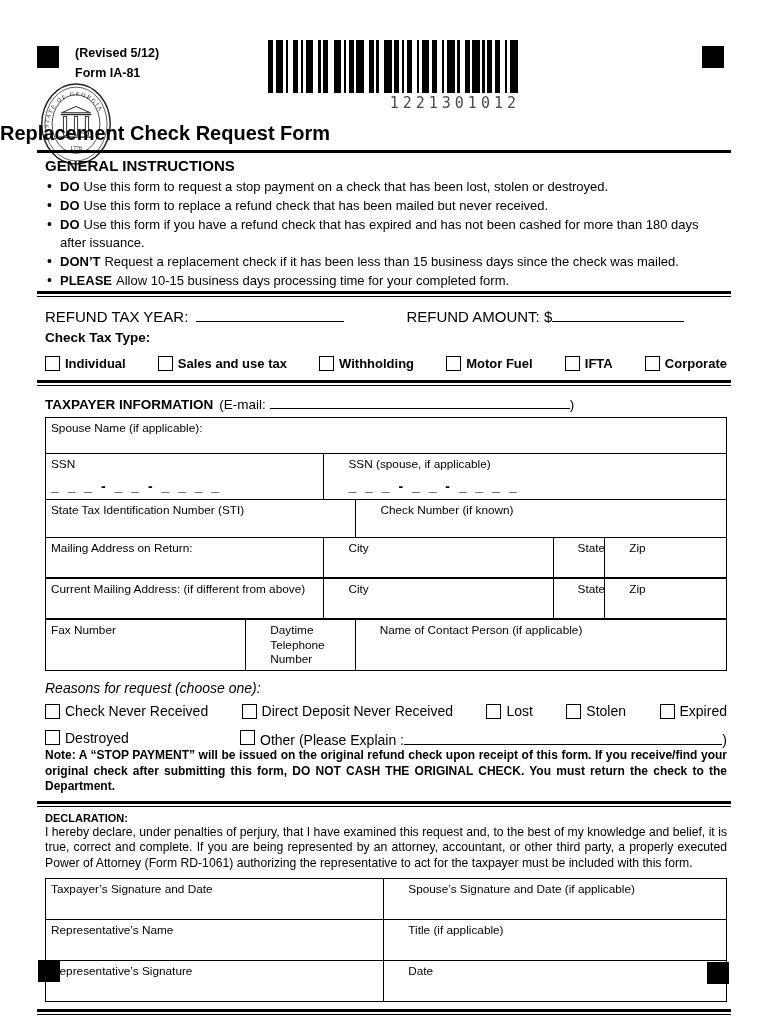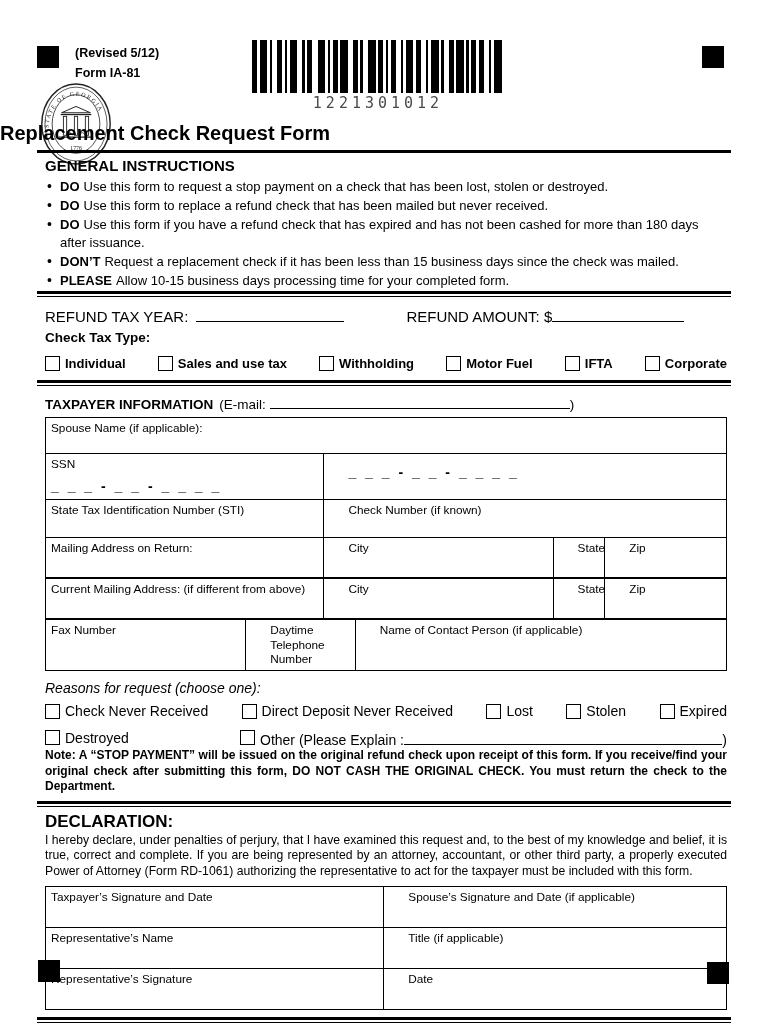--- a/index.html
+++ b/index.html
@@ -12,21 +12,21 @@
   .regmark{position:absolute;width:22px;height:22px;background:#000;}
   .regmark.tl{left:37px;top:46px;}
   .regmark.tr{left:702px;top:46px;}
   .regmark.bl{left:38px;top:960px;}
   .regmark.br{left:707px;top:962px;}
   
   .hdr{position:absolute;left:0;top:0;width:100%;height:124px;}
   .revised{position:absolute;left:75px;top:46px;font-size:12.5px;font-weight:bold;}
   .formnum{position:absolute;left:75px;top:66px;font-size:12.5px;font-weight:bold;}
   .seal{position:absolute;left:40px;top:82px;}
-  .barcode-wrap{position:absolute;left:252px;top:40px;width:252px;text-align:center;}
+  .barcode-wrap{position:absolute;left:268px;top:40px;width:252px;text-align:right;}
   .barcode{display:flex;height:53px;width:252px;}
   .barcode div{height:100%;}
   .barcode .b{background:#000;}
   .barcode-num{
     font-family:"DejaVu Sans Mono", monospace;font-size:15px;color:#4a4a4a;
     letter-spacing:4px;margin-top:1px;
   }
   .form-title{
     position:absolute;left:0;top:122px;width:100%;
     font-size:20px;font-weight:bold;
@@ -57,35 +57,35 @@
   .ti-head .h{font-weight:bold;margin-right:6px;}
   .tbl{border:1.6px solid #000;}
   .trow{display:grid;min-height:34px;}
   .trow + .trow{border-top:1.2px solid #000;}
   .trow.thick{border-top:2.2px solid #000;}
   .trow > .cell + .cell{border-left:1.2px solid #000;padding-left:24px;}
   .cell{padding:3px 5px;font-size:11.8px;line-height:1.25;}
   .ssn-blanks{font-weight:bold;font-size:14px;letter-spacing:2.5px;margin-top:7px;white-space:nowrap;}
   .r-name{grid-template-columns:46.8% 53.2%;min-height:35px;}
   .r-ssn{grid-template-columns:40.8% 59.2%;min-height:40px;}
-  .r-sti{grid-template-columns:40.8% 59.2%;min-height:37px;}
+  .r-sti{grid-template-columns:40.8% 59.2%;min-height:37px;gap:32px;}
   .r-addr{grid-template-columns:40.8% 33.7% 7.6% 17.9%;min-height:39px;}
   .r-phone{grid-template-columns:29.3% 16.1% 54.6%;min-height:39px;}
   
   .reasons-label{font-size:14px;font-style:italic;margin:9px 0 7px 0;}
   .reasons-row1{display:flex;justify-content:space-between;align-items:center;
     font-size:14px;margin-bottom:9px;}
   .reasons-row1 .opt,.reasons-row2 .opt{display:flex;align-items:center;white-space:nowrap;}
   .reasons-row2{display:flex;align-items:baseline;font-size:14px;}
   .reasons-row2 .first{width:195px;flex:none;}
   .reasons-row2 .other-group{display:flex;align-items:baseline;flex:1;}
   .reasons-row2 .blank{flex:1;height:16px;}
   .note{font-size:12px;font-weight:bold;line-height:1.3;text-align:justify;margin-bottom:6px;}
   
-  .decl-head{font-size:17px;font-weight:bold;margin:5px 0 1px 0;}
+  .decl-head{font-size:11px;font-weight:bold;margin:5px 0 1px 0;}
   .decl-body{font-size:12.2px;line-height:1.27;text-align:justify;margin-bottom:7px;}
   .sig-row{grid-template-columns:49.6% 50.4%;min-height:40px;}
   
   .submit{margin:8px 0 0 30px;font-size:13.2px;line-height:1.22;}
   .submit .h{font-weight:bold;font-size:13.4px;margin-bottom:3px;}
 </style>
 </head>
 <body>
 
 <div class="page">
@@ -266,20 +266,21 @@
     <div class="tbl">
       <div class="trow r-name">
         <div class="cell"><span>Spouse Name (if applicable):</span></div>
       </div>
       <div class="trow r-ssn">
         <div class="cell">
           <div>SSN</div>
           <div class="ssn-blanks">_ _ _ - _ _ - _ _ _ _</div>
         </div>
         <div class="cell">
+          <div>SSN (spouse, if applicable)</div>
           <div class="ssn-blanks">_ _ _ - _ _ - _ _ _ _</div>
         </div>
       </div>
       <div class="trow r-sti">
         <div class="cell"><span>State Tax Identification Number (STI)</span></div>
         <div class="cell"><span>Check Number (if known)</span></div>
       </div>
       <div class="trow r-addr">
         <div class="cell"><span>Mailing Address on Return:</span></div>
         <div class="cell"><span>City</span></div>

